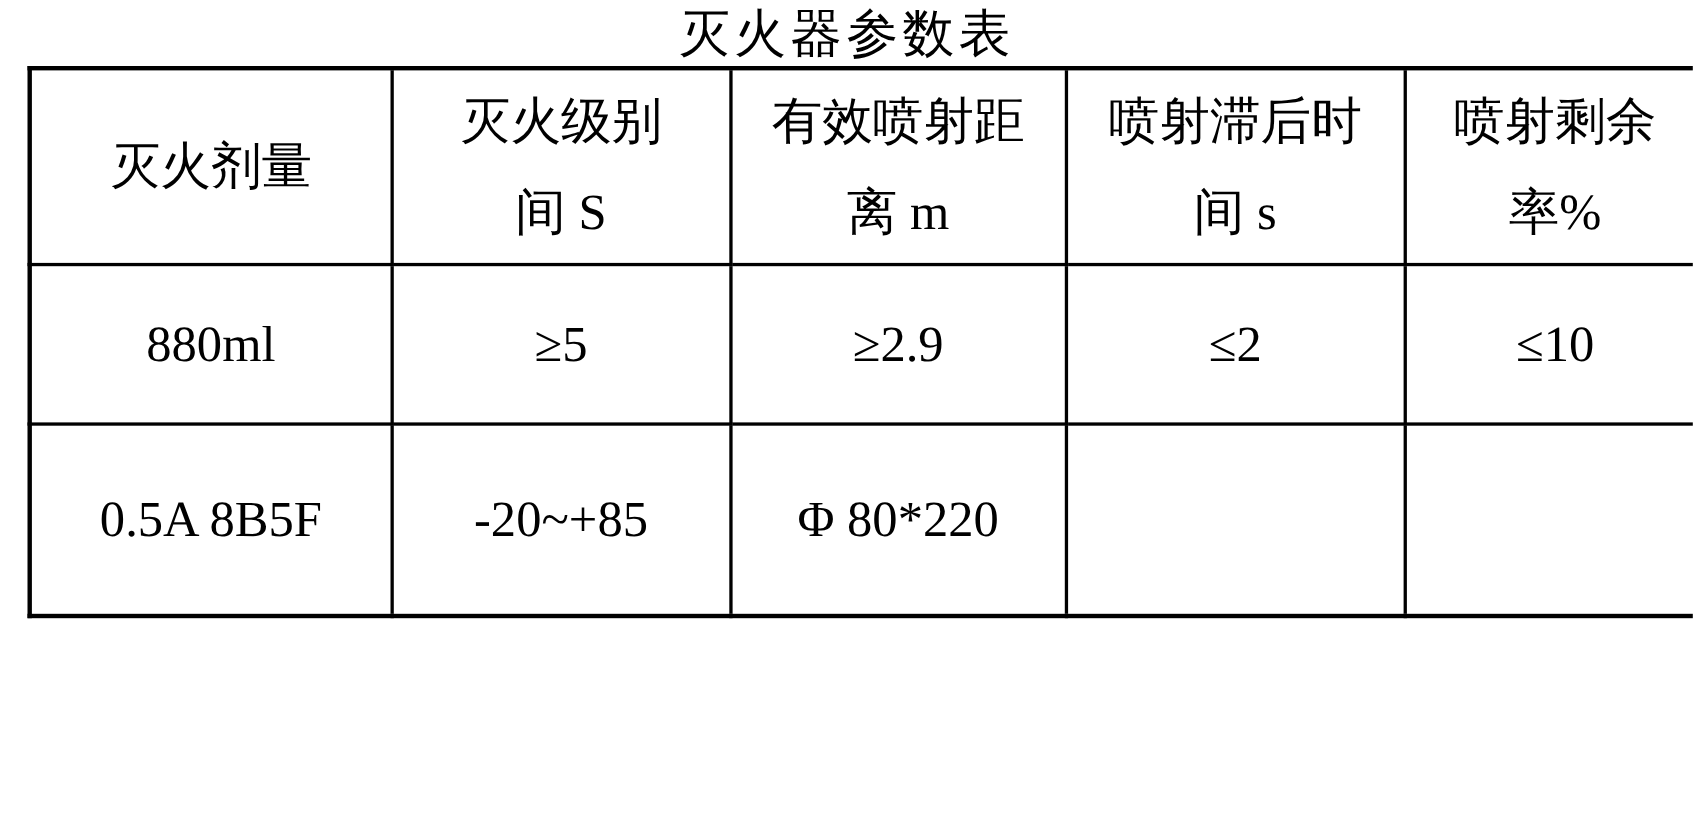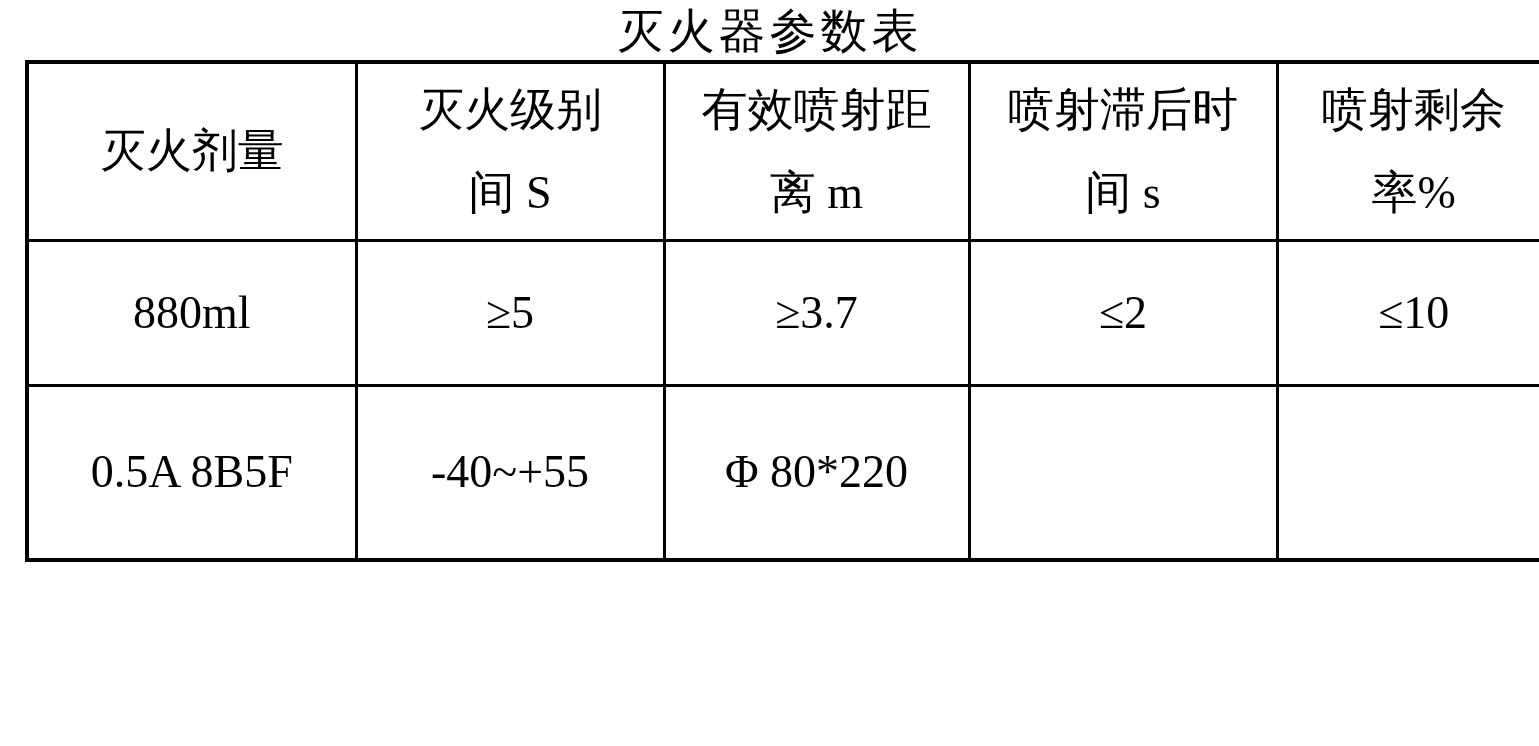--- a/index.html
+++ b/index.html
@@ -70,27 +70,27 @@
         <td>有效喷射距
 离 m</td>
         <td>喷射滞后时
 间 s</td>
         <td>喷射剩余
 率%</td>
       </tr>
       <tr class="row-1">
         <td>880ml</td>
         <td>≥5</td>
-        <td>≥3.7</td>
+        <td>≥2.9</td>
         <td>≤2</td>
         <td>≤10</td>
       </tr>
       <tr class="row-3">
         <td>0.5A 8B5F</td>
-        <td>-40~+55</td>
+        <td>-20~+85</td>
         <td>Φ 80*220</td>
         <td></td>
         <td></td>
       </tr>
     </tbody>
   </table>
 
 </div>
 
 </body></html>

